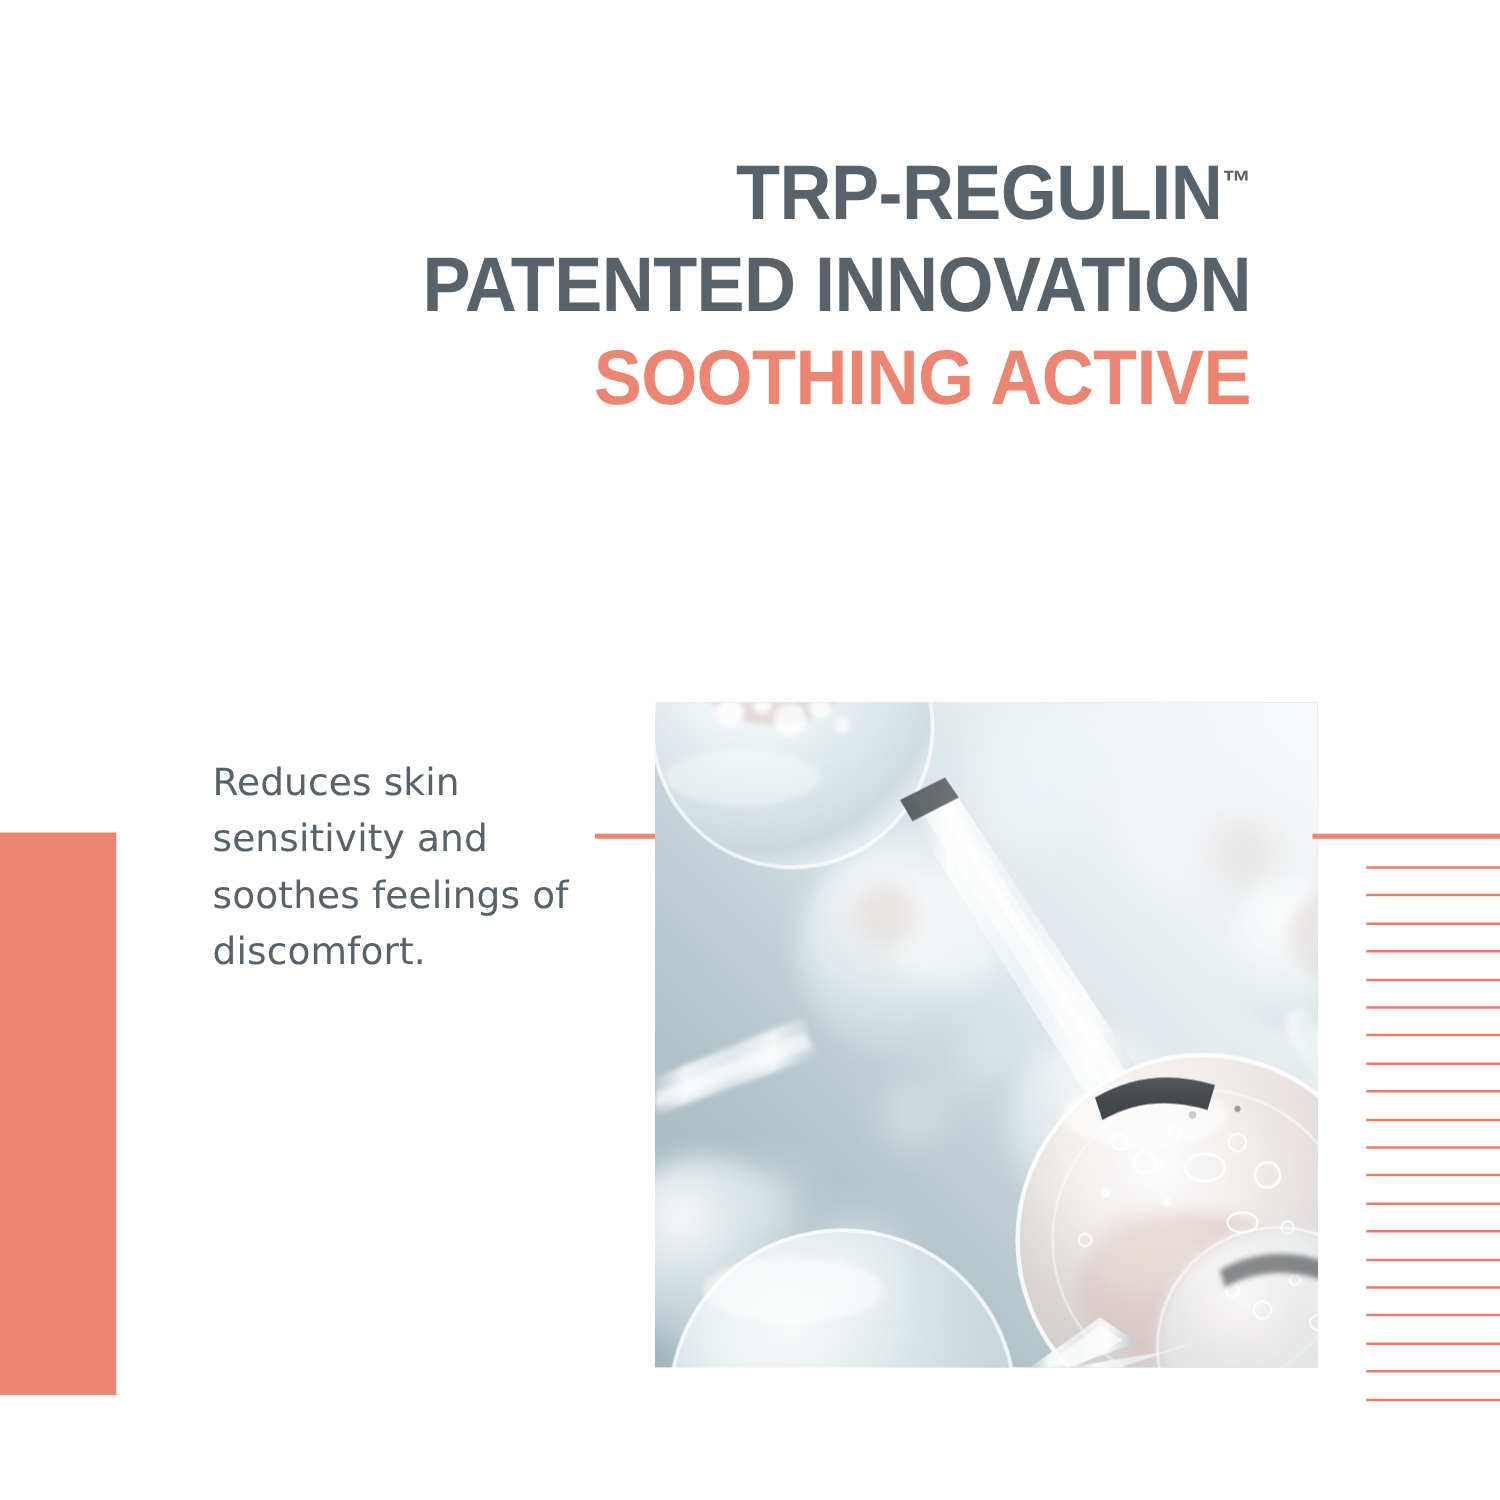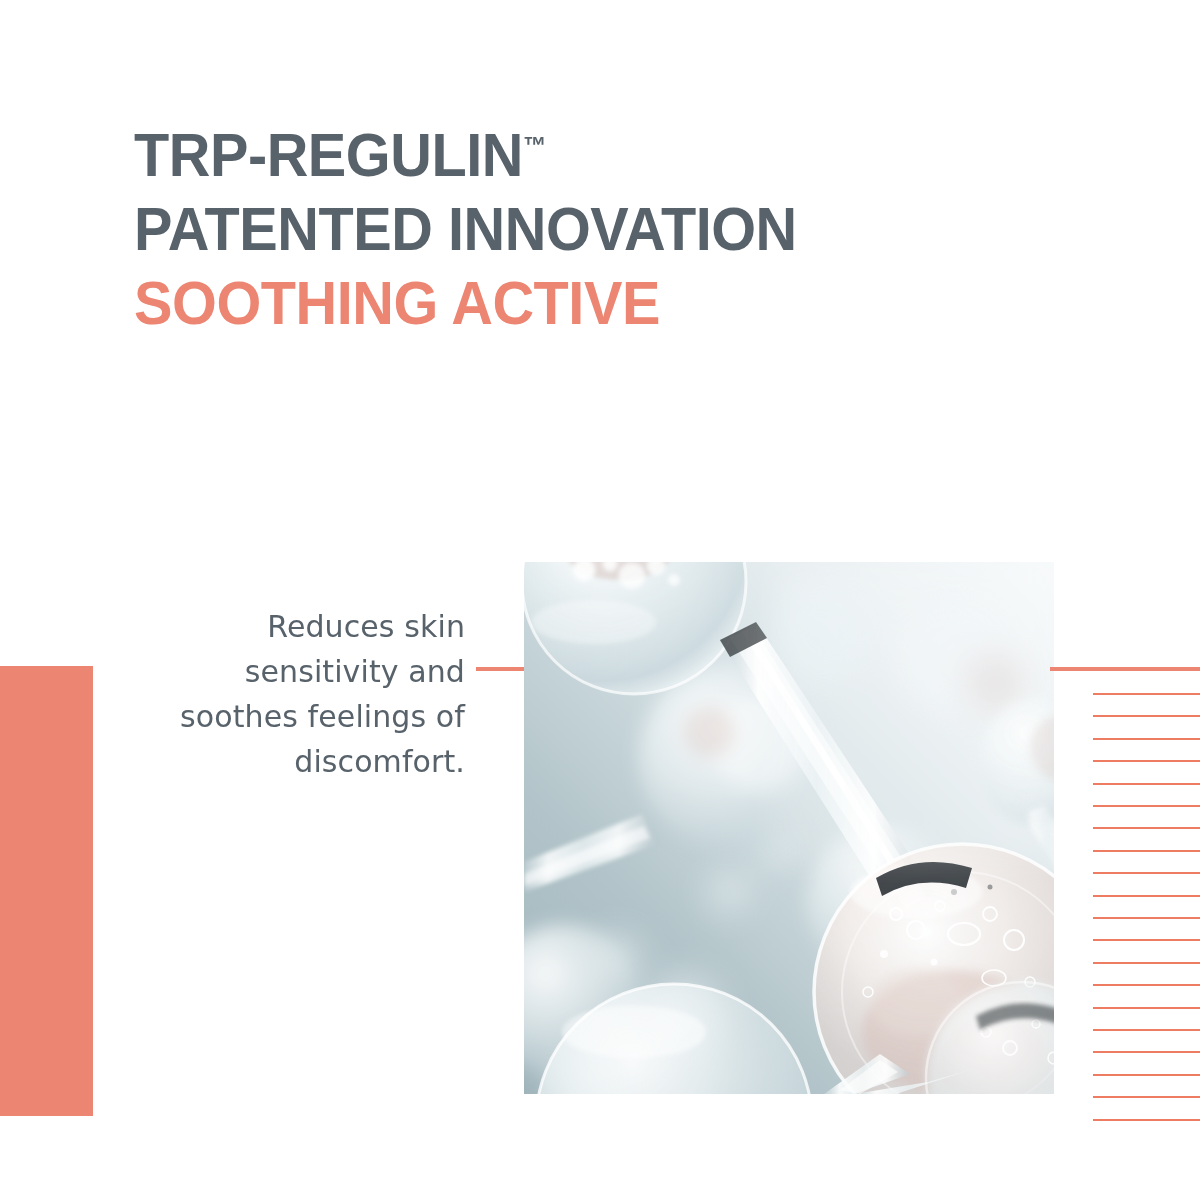--- a/index.html
+++ b/index.html
@@ -14,23 +14,24 @@
     width: 1200px;
     height: 1200px;
     background: #ffffff;
     overflow: hidden;
     font-family: "Liberation Sans", "DejaVu Sans", sans-serif;
   }
 
   
   .headline {
     position: absolute;
-    left: 134px;
+    left: 108px;
     top: 118px;
     width: 960px;
+    text-align: right;
   }
 
   .headline-line {
     display: block;
     font-family: "Liberation Sans Narrow", "Liberation Sans", "DejaVu Sans", sans-serif;
     font-weight: 700;
     font-size: 62px;
     line-height: 74px;
     letter-spacing: -0.5px;
     text-transform: uppercase;
@@ -59,21 +60,20 @@
     height: 450px;
     background: #EC8571;
   }
 
   
   .body-copy {
     position: absolute;
     left: 170px;
     top: 604px;
     width: 295px;
-    text-align: right;
     color: #58626B;
     font-family: "DejaVu Sans", "Liberation Sans", sans-serif;
     font-weight: 400;
     font-size: 30px;
     line-height: 45px;
     letter-spacing: 0.1px;
   }
 
   
   .connector-left {

